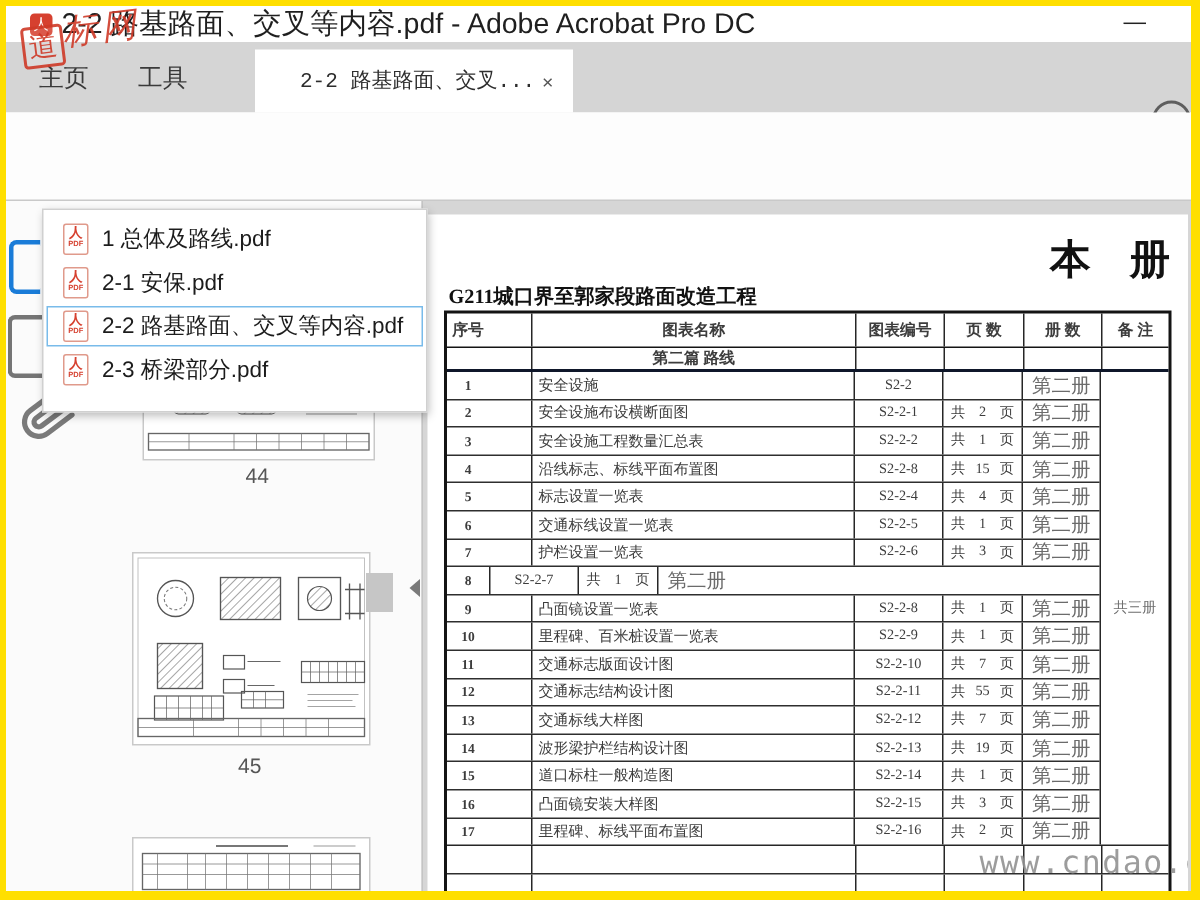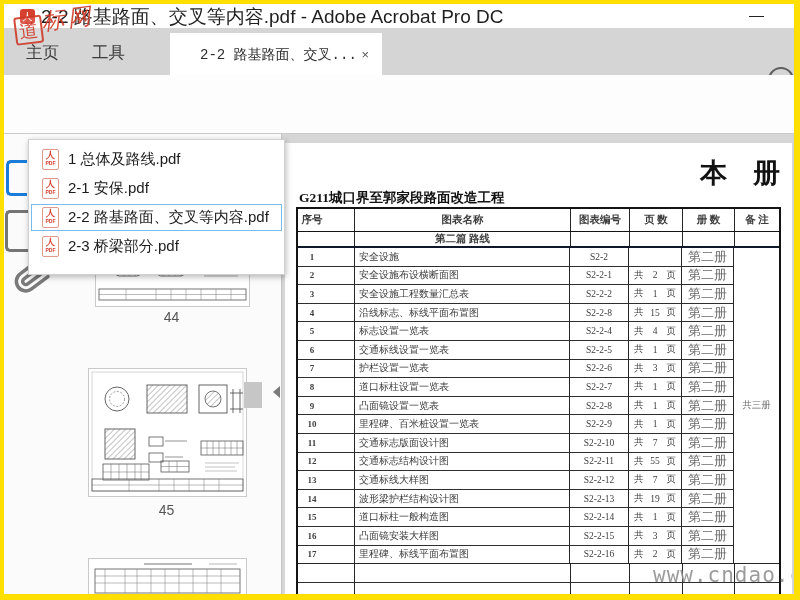--- a/index.html
+++ b/index.html
@@ -363,21 +363,20 @@
     <div class="td c-code">S2-2-6</div>
     <div class="td c-pages">
                       <span>共</span>
                       <span>3</span>
                       <span>页</span>
                     </div>
     <div class="td c-vol">第二册</div>
   </div>
                   <div class="trow">
     <div class="td c-no">8</div>
-    <div class="td c-name">道口标柱设置一览表</div>
     <div class="td c-code">S2-2-7</div>
     <div class="td c-pages">
                       <span>共</span>
                       <span>1</span>
                       <span>页</span>
                     </div>
     <div class="td c-vol">第二册</div>
   </div>
                   <div class="trow">
     <div class="td c-no">9</div>

